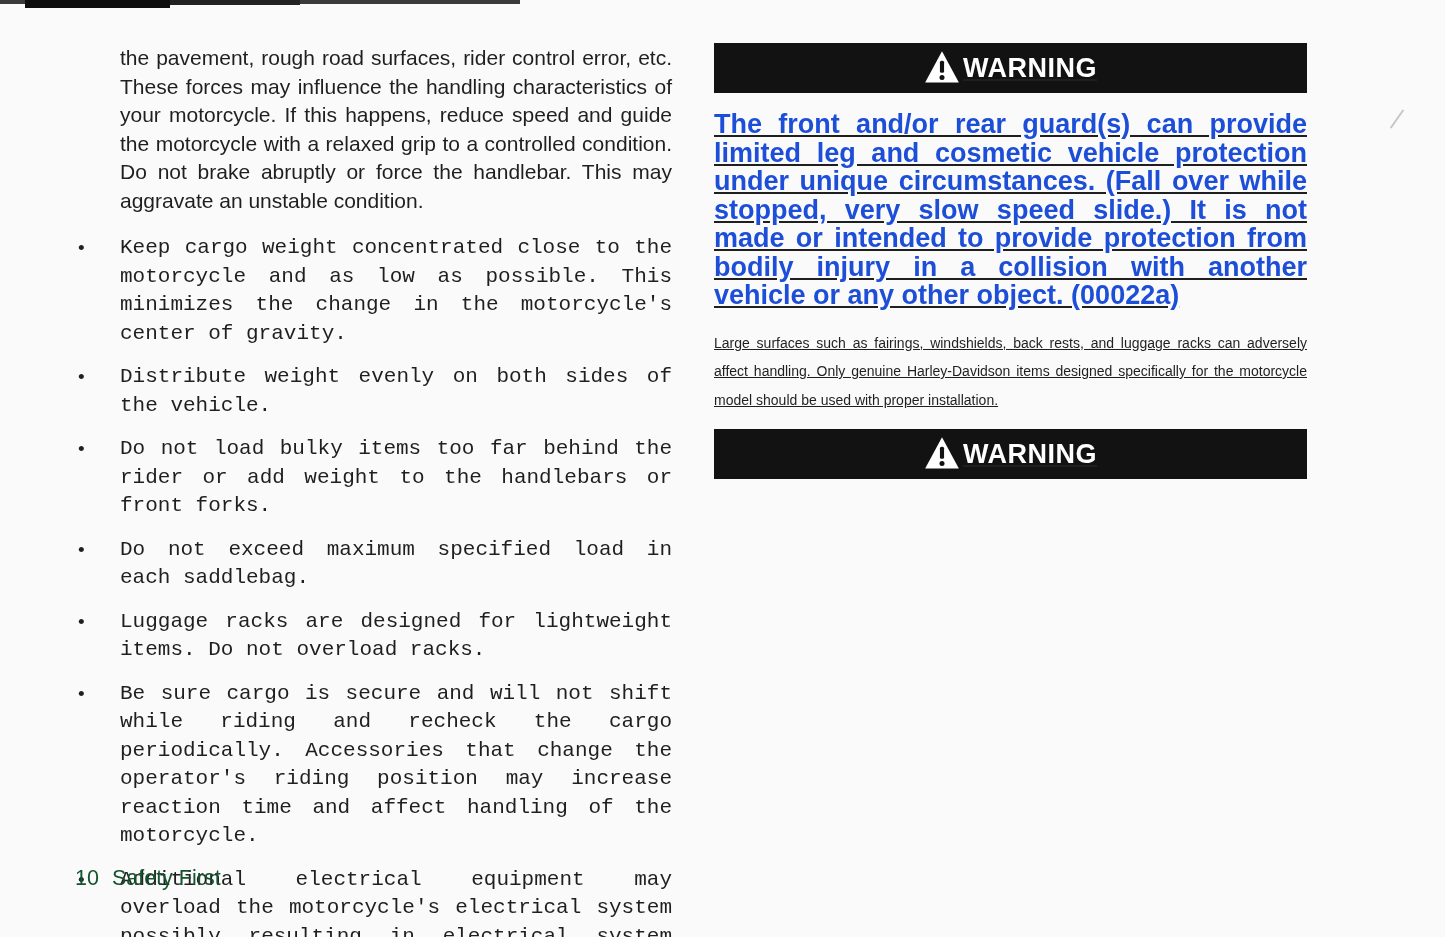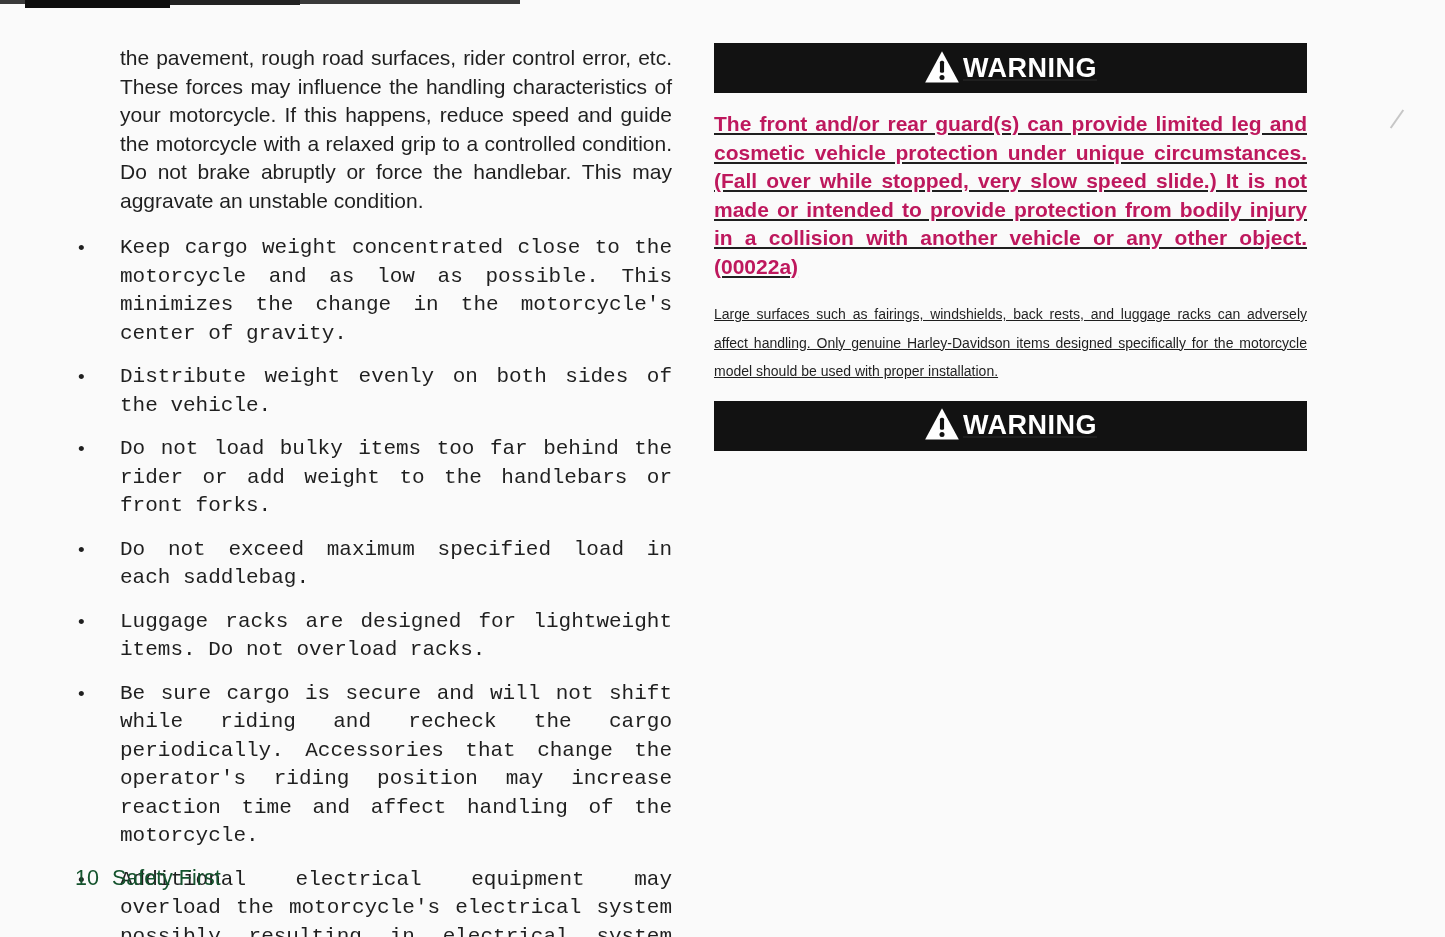--- a/index.html
+++ b/index.html
@@ -40,22 +40,22 @@
     background: #121212; color: #fff;
     height: 50px; display: flex; align-items: center; justify-content: center;
     gap: 3px;
   }
   .warning-banner .tri { width: 36px; height: 34px; display: block; margin-top: -3px; }
   .warning-label {
     font-weight: bold; font-size: 27px; letter-spacing: .5px;
   }
   .warn-body {
     margin-top: 17px; margin-bottom: 19px;
-    font-weight: bold; color: #be185d;
-    font-size: 21px; line-height: 28.5px;
+    font-weight: bold; color: #1d4ed8;
+    font-size: 27px; line-height: 28.5px;
     text-align: justify; text-justify: inter-word;
   }
   .plain-body {
     margin-bottom: 15px;
     font-size: 14px; line-height: 28.5px;
     text-align: justify; text-justify: inter-word;
   }
 
   
   .footer {

